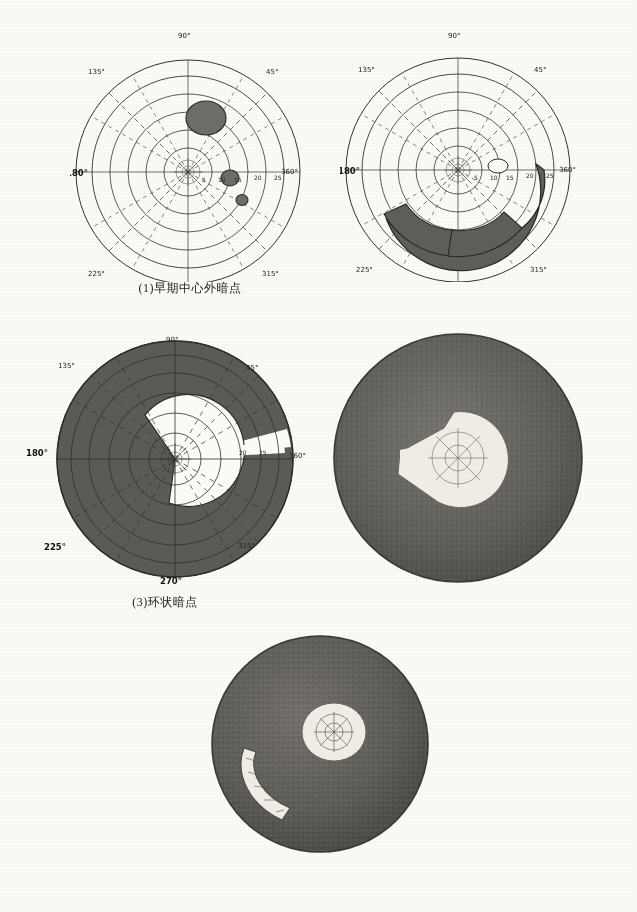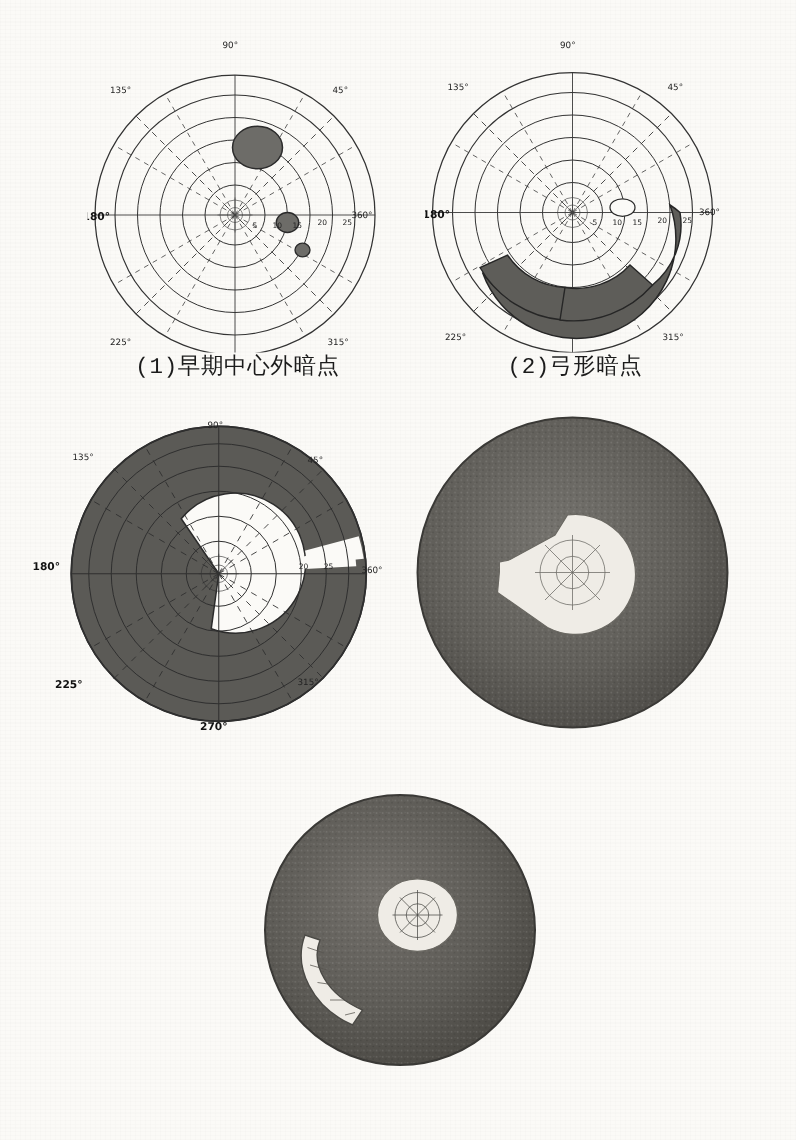--- a/index.html
+++ b/index.html
@@ -32,22 +32,22 @@
   }
   .figure {
     position: absolute;
   }
   .plot-wrap {
     position: relative;
   }
   .caption {
     position: absolute;
     text-align: center;
-    font-family: Liberation Mono, monospace;
-    font-size: 18px;
+    font-family: Liberation Serif, serif;
+    font-size: 12px;
     color: #1b1b1b;
     letter-spacing: 0.5px;
     white-space: nowrap;
   }
   svg { display: block; }
   .deg-label {
     font-family: "DejaVu Sans", sans-serif;
     font-size: 7px;
     fill: #222;
   }
@@ -182,21 +182,20 @@
         <text class="deg-label" x="108" y="16">90°</text>
         <text class="deg-label" x="18" y="50">135°</text>
         <text class="deg-label" x="194" y="50">45°</text>
         <text class="deg-label-bold" x="-2" y="152">180°</text>
         <text class="deg-label" x="236" y="150" text-anchor="end">360°</text>
         <text class="deg-label" x="16" y="250">225°</text>
         <text class="deg-label" x="190" y="250">315°</text>
         <text class="deg-label" x="106" y="280">270°</text>
       </svg>
     </div>
-    <div class="caption" style="left:0; top:258px; width:240px;">(2)弓形暗点</div>
   </div>
 
   <div class="figure" style="left:20px; top:326px; width:290px; height:280px;">
     <div class="plot-wrap">
       <svg width="290" height="272" viewBox="0 0 290 272">
         <g transform="translate(155,133)">
 
           <g>
             <circle r="118" fill="#5b5a56" stroke="#2b2b2b" stroke-width="1.4"></circle>
             <path d="M 0,0 L 116,-12 A 118,118 0 0 0 112,-30 Z" fill="#fbfaf7"></path>
@@ -242,20 +241,21 @@
         <text class="deg-label" x="146" y="16">90°</text>
         <text class="deg-label" x="38" y="42">135°</text>
         <text class="deg-label" x="226" y="44">45°</text>
         <text class="deg-label-bold" x="6" y="130">180°</text>
         <text class="deg-label" x="286" y="132" text-anchor="end">360°</text>
         <text class="deg-label-bold" x="24" y="224">225°</text>
         <text class="deg-label" x="218" y="222">315°</text>
         <text class="deg-label-bold" x="140" y="258">270°</text>
       </svg>
     </div>
+    <div class="caption" style="left:0; top:268px; width:290px;">(3)环状暗点</div>
   </div>
 
   <div class="figure" style="left:330px; top:330px; width:260px; height:278px;">
     <div class="plot-wrap">
       <svg width="260" height="262" viewBox="0 0 260 262">
         <defs>
           <radialGradient id="discShade4" cx="45%" cy="40%" r="68%">
             <stop offset="0%" stop-color="#75736e"></stop>
             <stop offset="62%" stop-color="#605e59"></stop>
             <stop offset="100%" stop-color="#4a4844"></stop>

